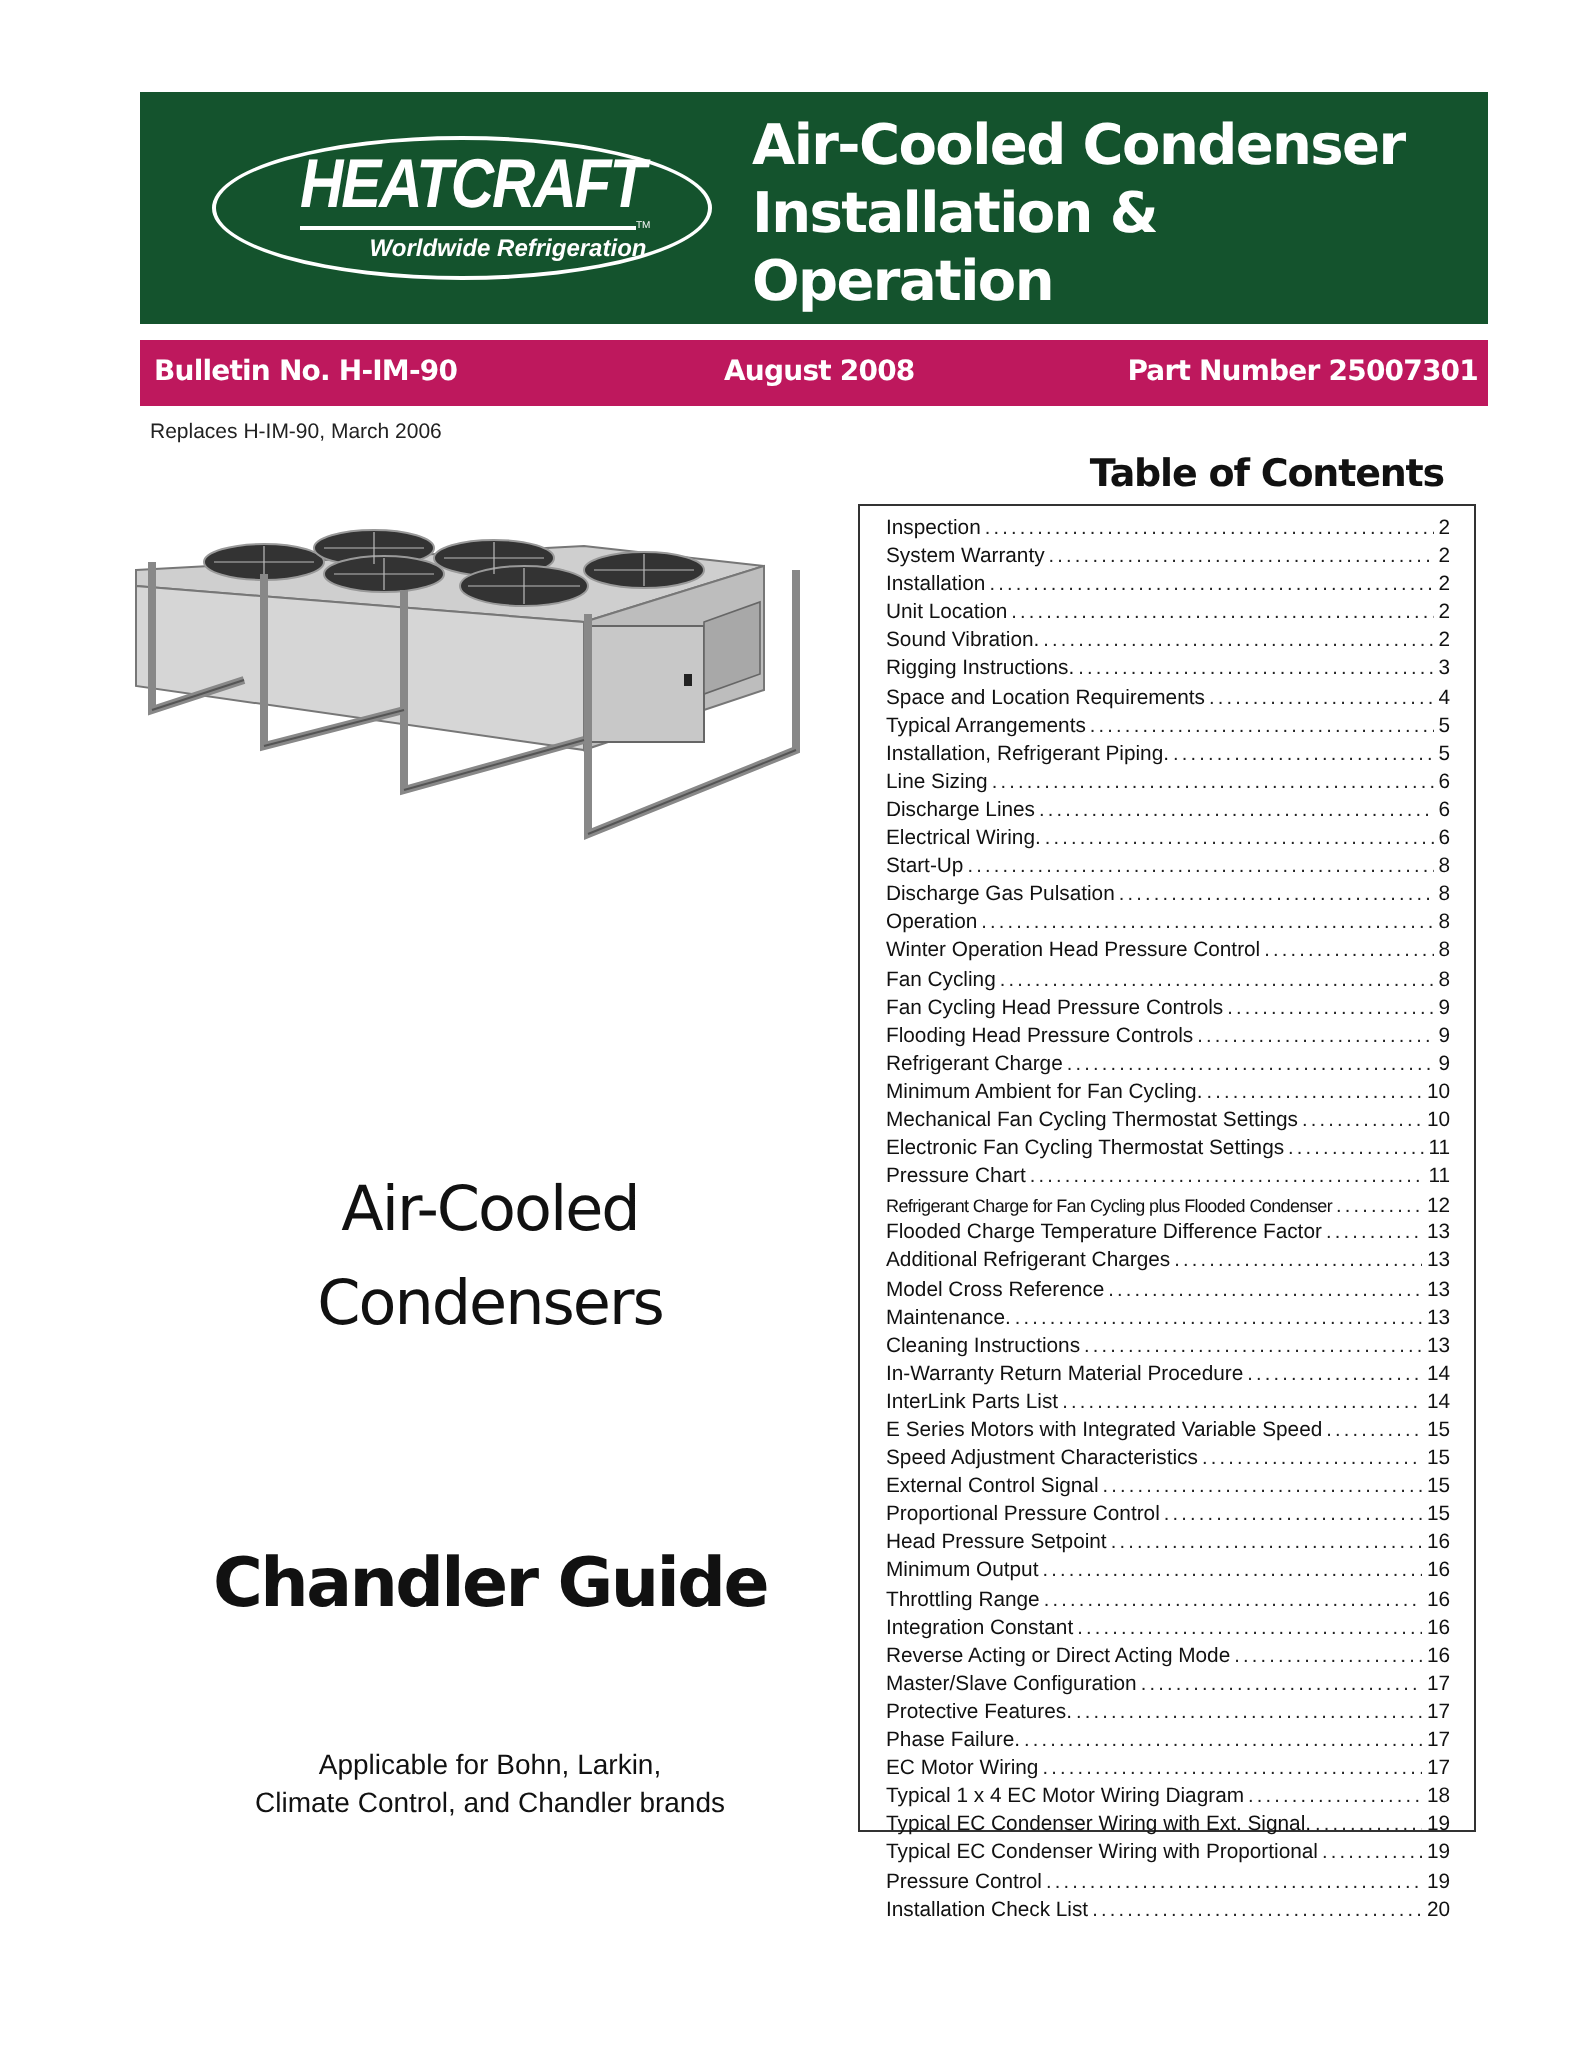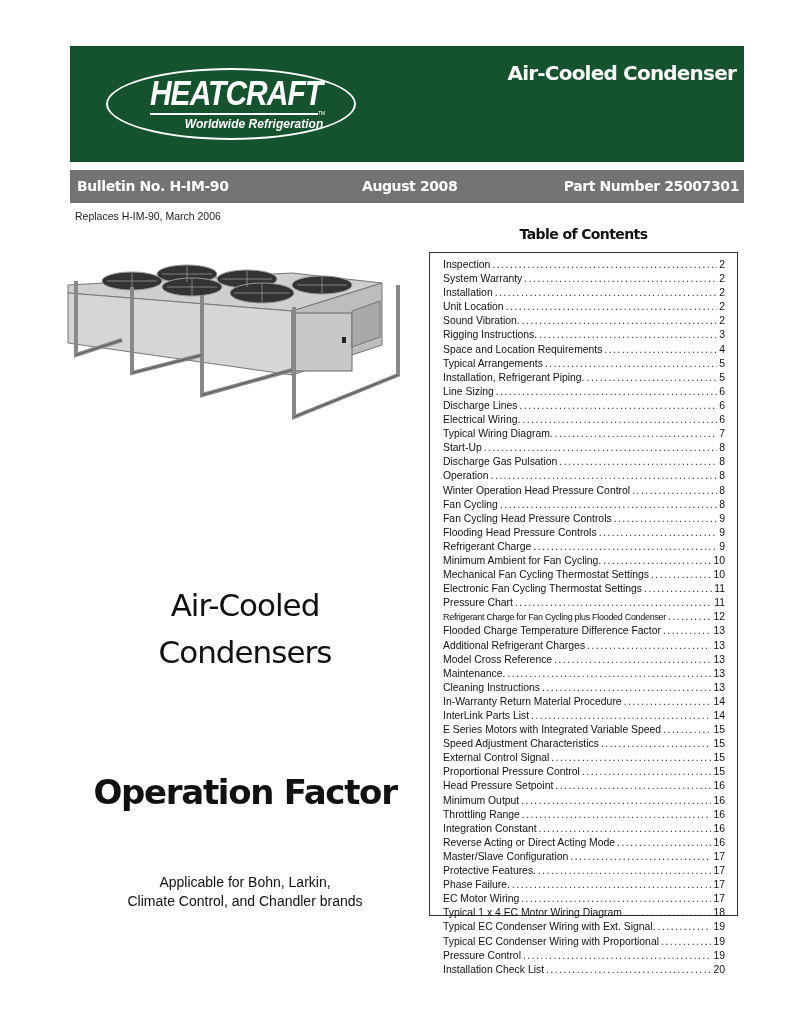--- a/index.html
+++ b/index.html
@@ -23,26 +23,26 @@
     position: absolute; left: 42px; top: 43px; width: 168px; height: 2px; background: #fff;
   }
   .logo-tm {
     position: absolute; left: 210px; top: 40px; color: #fff; font-size: 5px; font-family: "Liberation Sans", sans-serif;
   }
   .logo-sub {
     position: absolute; left: 76px; top: 47px; width: 140px; text-align: center; color: #fff;
     font-family: "Liberation Sans", sans-serif; font-weight: bold; font-style: italic; font-size: 12px;
   }
   .header-title {
-    position: absolute; right: 8px; top: 10px; width: 360px; text-align: right; color: #fff;
-    font-family: "DejaVu Sans", sans-serif; font-weight: bold; font-size: 20px; line-height: 34px;
+    position: absolute; right: 8px; top: 10px; width: 360px; text-align: left; color: #fff;
+    font-family: "DejaVu Sans", sans-serif; font-weight: bold; font-size: 28px; line-height: 34px;
     letter-spacing: -0.8px;
   }
   .bulletin-bar {
-    position: absolute; left: 70px; top: 170px; width: 674px; height: 33px; background: #737373; color: #fff;
+    position: absolute; left: 70px; top: 170px; width: 674px; height: 33px; background: #be185d; color: #fff;
     font-family: "DejaVu Sans", sans-serif; font-weight: bold; font-size: 14px; letter-spacing: -0.4px;
   }
   .bulletin-bar span { position: absolute; top: 8px; }
   .b-no { left: 7px; }
   .b-date { left: 292px; }
   .b-part { right: 5px; }
   .replaces {
     position: absolute; left: 75px; top: 210px; font-family: "Liberation Sans", sans-serif; font-size: 10.5px; color: #222;
   }
   .product-photo { position: absolute; left: 62px; top: 255px; width: 350px; height: 165px; }
@@ -52,22 +52,22 @@
   }
   .cover-subtitle {
     position: absolute; left: 70px; top: 770px; width: 350px; text-align: center;
     font-family: "DejaVu Sans", sans-serif; font-weight: bold; font-size: 34px; line-height: 45px; letter-spacing: -1.3px;
   }
   .applicable {
     position: absolute; left: 80px; top: 873px; width: 330px; text-align: center;
     font-family: "Liberation Sans", sans-serif; font-size: 14px; line-height: 19px; color: #111;
   }
   .toc-heading {
-    position: absolute; left: 429px; top: 226px; width: 309px; text-align: center;
-    font-family: "DejaVu Sans", sans-serif; font-weight: bold; font-size: 14px; letter-spacing: -0.6px;
+    position: absolute; left: 413px; top: 226px; width: 309px; text-align: right;
+    font-family: "DejaVu Sans", sans-serif; font-weight: bold; font-size: 19px; letter-spacing: -0.6px;
   }
   .toc-box {
     position: absolute; left: 429px; top: 252px; width: 309px; height: 664px;
     border: 1.5px solid #333; box-sizing: border-box; padding: 5px 12px 0 13px;
   }
   .toc-row {
     display: flex; align-items: baseline; height: 14.1px; font-family: "Liberation Sans", sans-serif;
     font-size: 10.4px; line-height: 14.1px; white-space: nowrap; overflow: hidden; color: #111;
   }
   .toc-row.small .toc-label { font-size: 9px; letter-spacing: -0.3px; }
@@ -85,20 +85,21 @@
 
 <div class="header">
   <div class="logo-oval">
     <div class="logo-text">HEATCRAFT</div>
     <div class="logo-underline"></div>
     <div class="logo-tm">TM</div>
     <div class="logo-sub">Worldwide Refrigeration</div>
   </div>
   <div class="header-title">
     <div>Air-Cooled Condenser</div>
+    <div>Installation &amp; Operation</div>
   </div>
 </div>
 
 <div class="bulletin-bar">
   <span class="b-no">Bulletin No. H-IM-90</span>
   <span class="b-date">August 2008</span>
   <span class="b-part">Part Number 25007301</span>
 </div>
 
 <div class="replaces">Replaces H-IM-90, March 2006</div>
@@ -146,21 +147,21 @@
     </g>
   </svg>
 </div>
 
 <div class="cover-title">
   <div>Air-Cooled</div>
   <div>Condensers</div>
 </div>
 
 <div class="cover-subtitle">
-  <div>Operation Factor</div>
+  <div>Chandler Guide</div>
 </div>
 
 <div class="applicable">
   <div>Applicable for Bohn, Larkin,</div>
   <div>Climate Control, and Chandler brands</div>
 </div>
 
 <div class="toc-heading">Table of Contents</div>
 <div class="toc-box" id="toc-box">
     <div class="toc-row">
@@ -217,25 +218,20 @@
     <span class="toc-label">Discharge Lines</span>
     <span class="toc-dots"></span>
     <span class="toc-page">6</span>
   </div>
     <div class="toc-row">
     <span class="toc-label">Electrical Wiring.</span>
     <span class="toc-dots"></span>
     <span class="toc-page">6</span>
   </div>
     <div class="toc-row">
-    <span class="toc-label">Typical Wiring Diagram.</span>
-    <span class="toc-dots"></span>
-    <span class="toc-page">7</span>
-  </div>
-    <div class="toc-row">
     <span class="toc-label">Start-Up</span>
     <span class="toc-dots"></span>
     <span class="toc-page">8</span>
   </div>
     <div class="toc-row">
     <span class="toc-label">Discharge Gas Pulsation</span>
     <span class="toc-dots"></span>
     <span class="toc-page">8</span>
   </div>
     <div class="toc-row">

